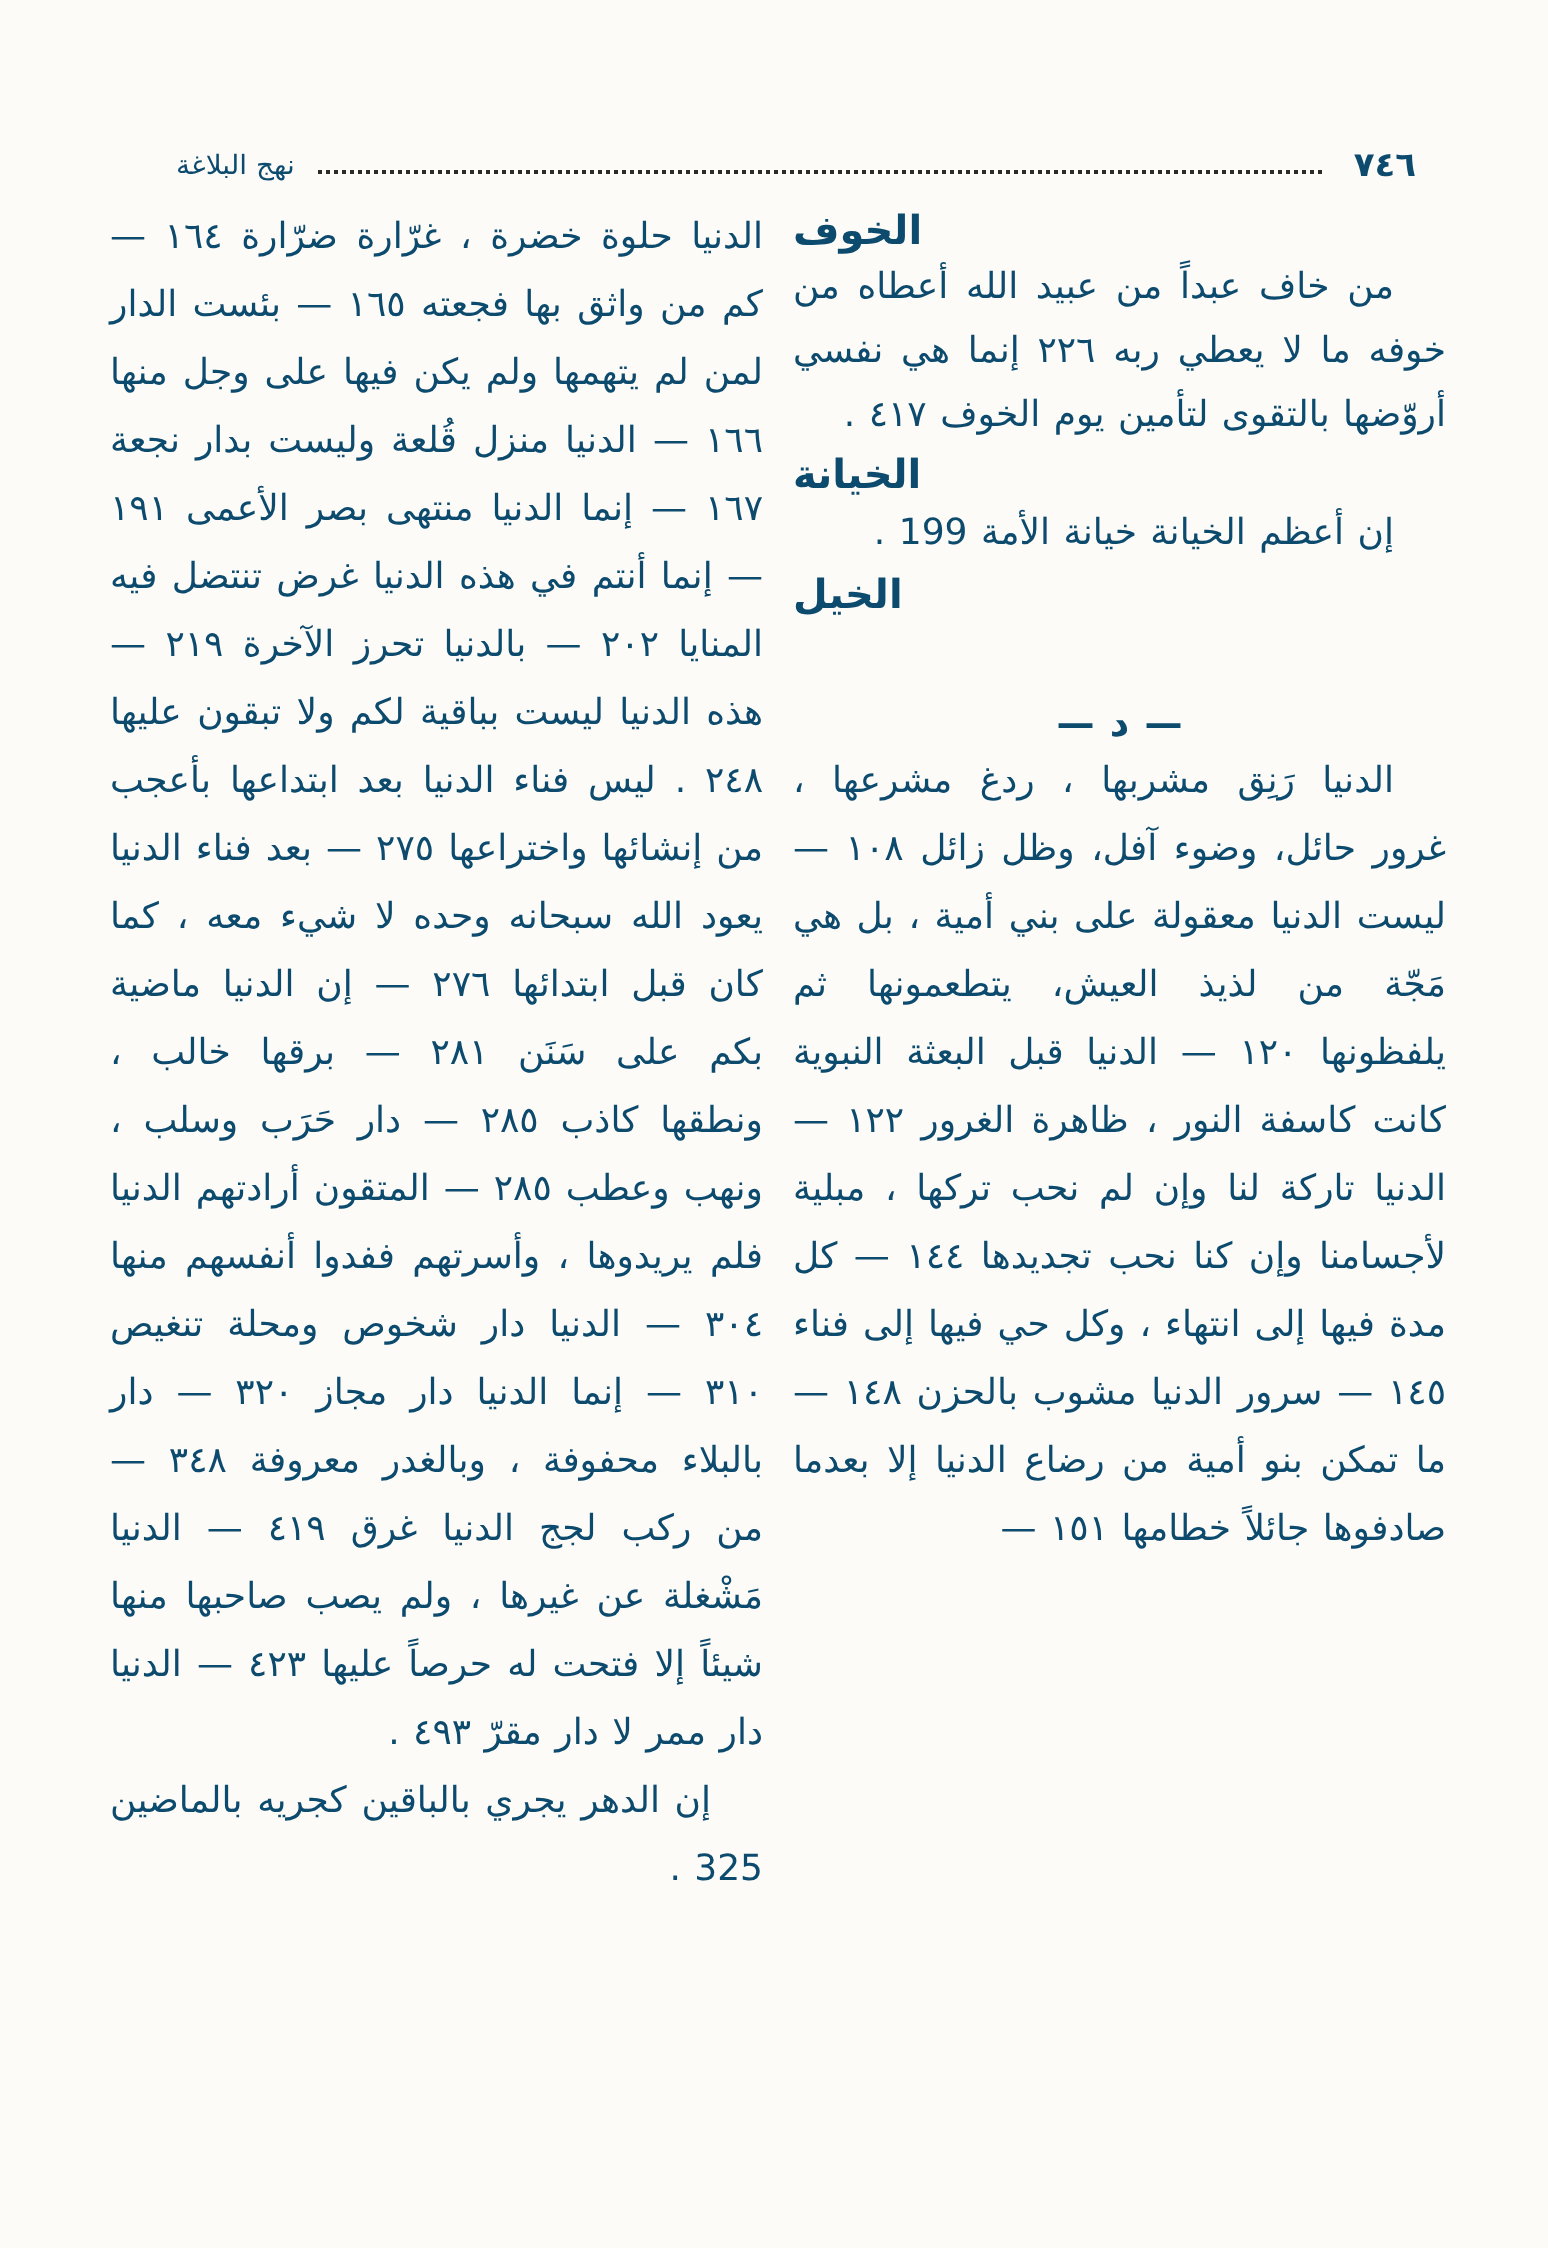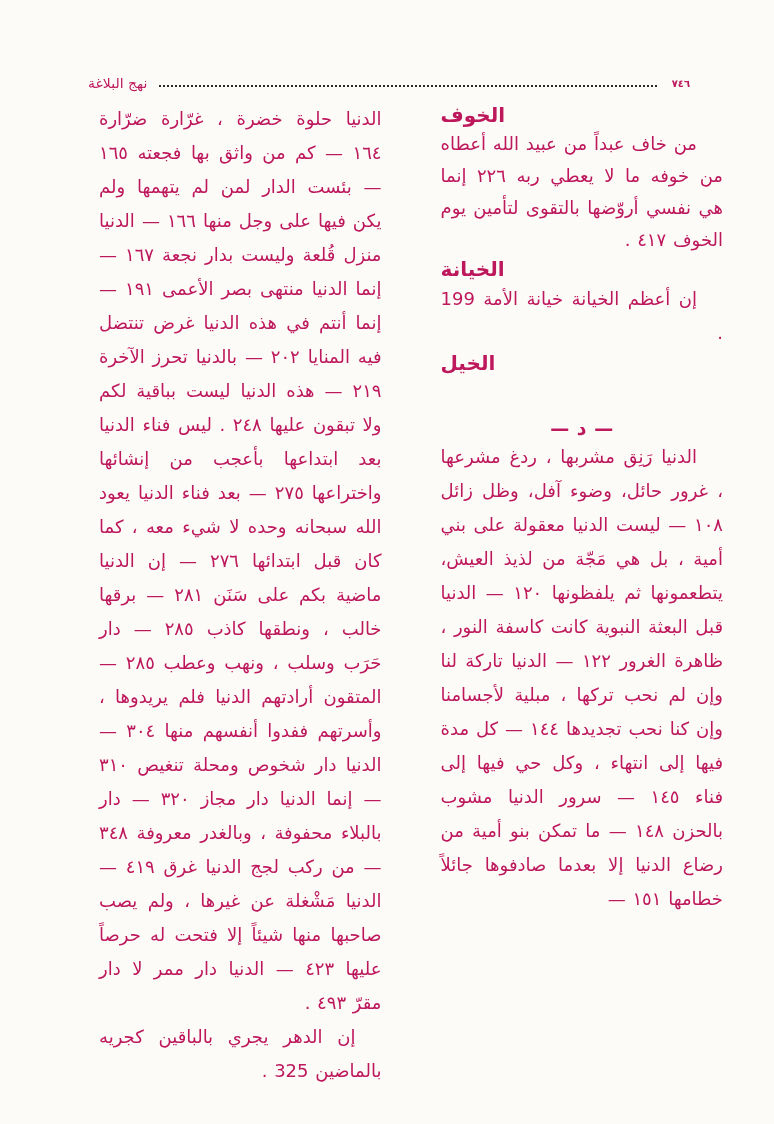--- a/index.html
+++ b/index.html
@@ -6,21 +6,21 @@
     margin: 0;
     padding: 0;
     background: #e8e6e1;
   }
   .page {
     position: relative;
     width: 774px;
     height: 1124px;
     margin: 0 auto;
     background: #fcfbf7;
-    color: #be185d;
+    color: #0c4a6e;
     font-family: "DejaVu Sans", sans-serif;
     overflow: hidden;
   }
   
   .pagehead {
     position: absolute;
     top: 70px;
     left: 88px;
     right: 52px;
     height: 26px;
@@ -36,46 +36,45 @@
   .dotted-rule {
     flex: 1;
     height: 3px;
     margin: 6px 14px 0 12px;
     background-image: repeating-linear-gradient(to right, #2e2b27 0 2px, transparent 2px 4px);
     background-size: 4px 2px;
     background-repeat: repeat-x;
     background-position: left center;
   }
   .folio {
-    font-size: 10px;
+    font-size: 17px;
     font-weight: bold;
     letter-spacing: 3px;
     white-space: nowrap;
-    margin-right: 32px;
+    margin-right: 14px;
   }
   
   .columns {
     position: absolute;
     top: 102px;
     right: 51px;
     left: 55px;
     display: flex;
     gap: 15px;
     direction: rtl;
   }
   .col {
     flex: 1;
     min-width: 0;
     direction: rtl;
     text-align: justify;
     font-size: 18px;
     line-height: 34px;
     letter-spacing: 0;
     word-spacing: 1px;
-    margin-left: 44px;
   }
   .col p { margin: 0; }
   .col p.indent { text-indent: 26px; }
   h2.sec {
     margin: 0;
     font-size: 20px;
     font-weight: bold;
     text-align: left;
     line-height: 26px;
   }

